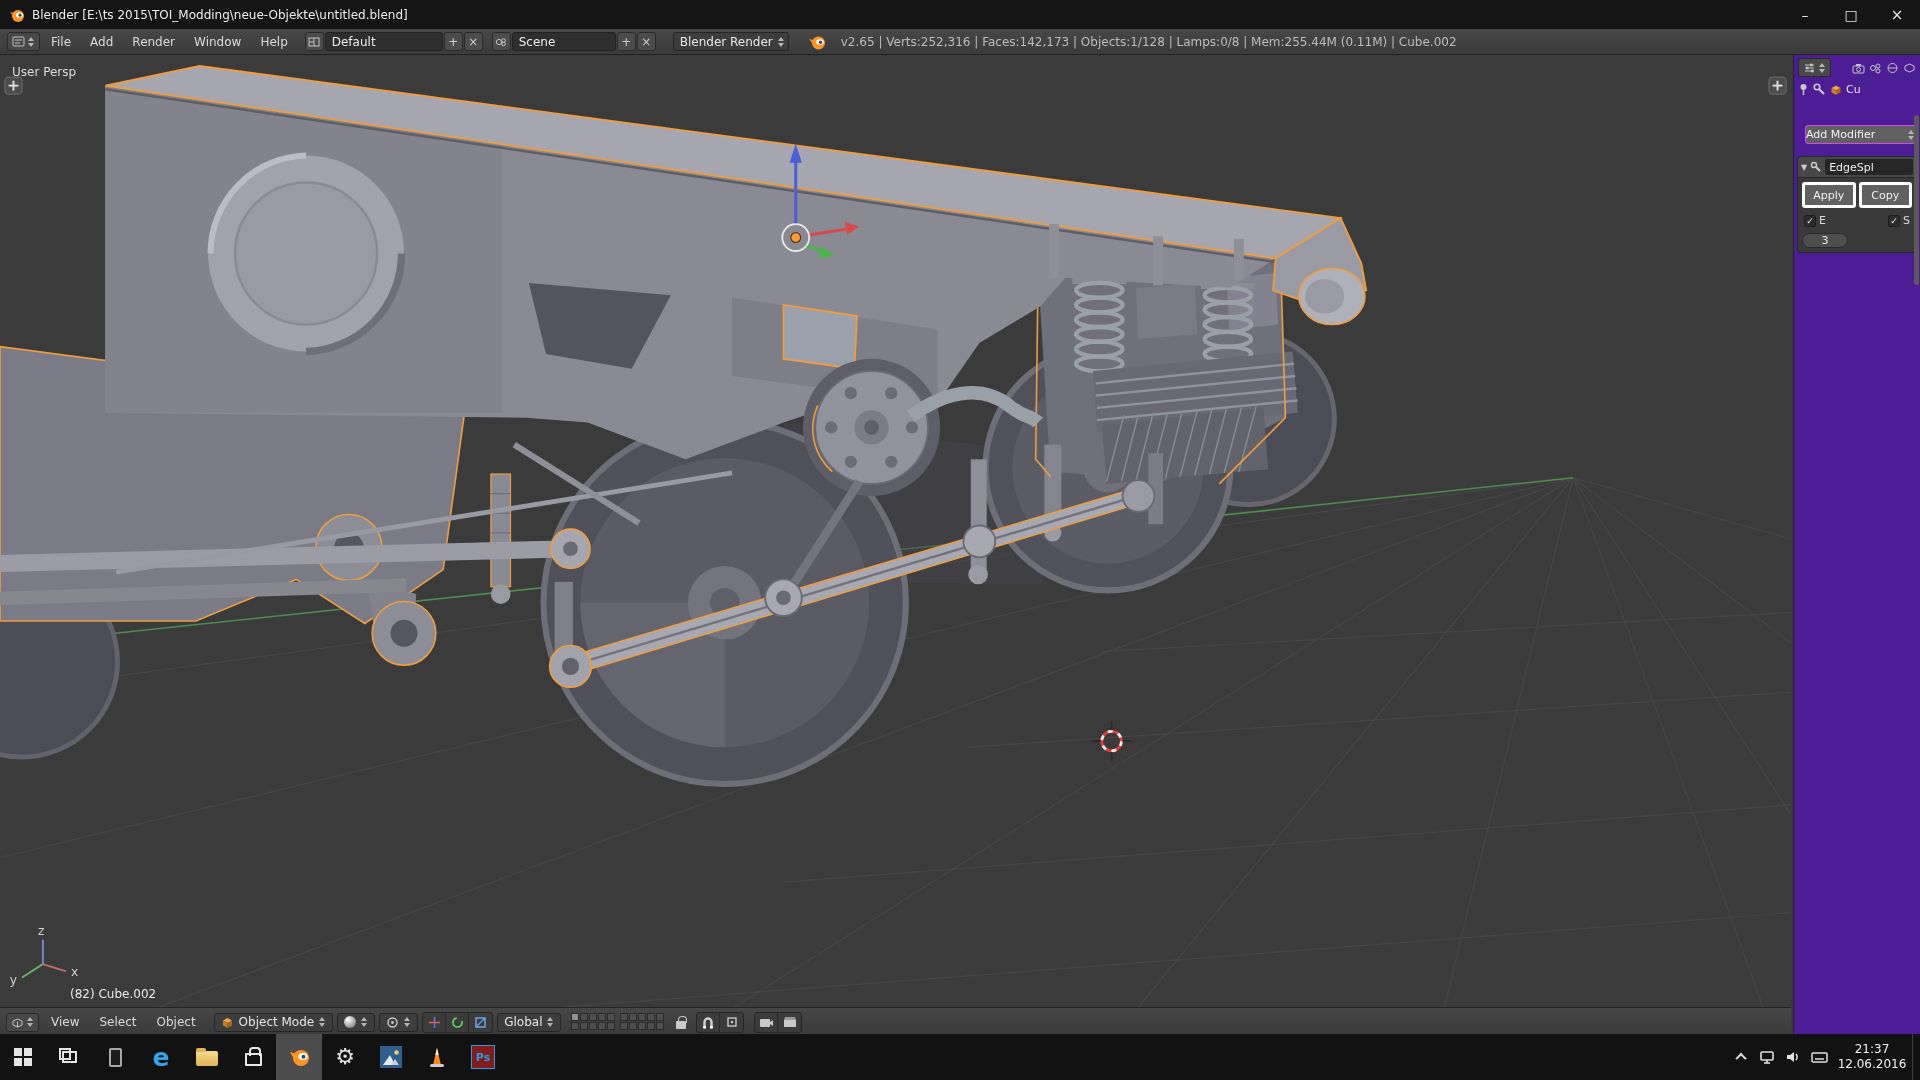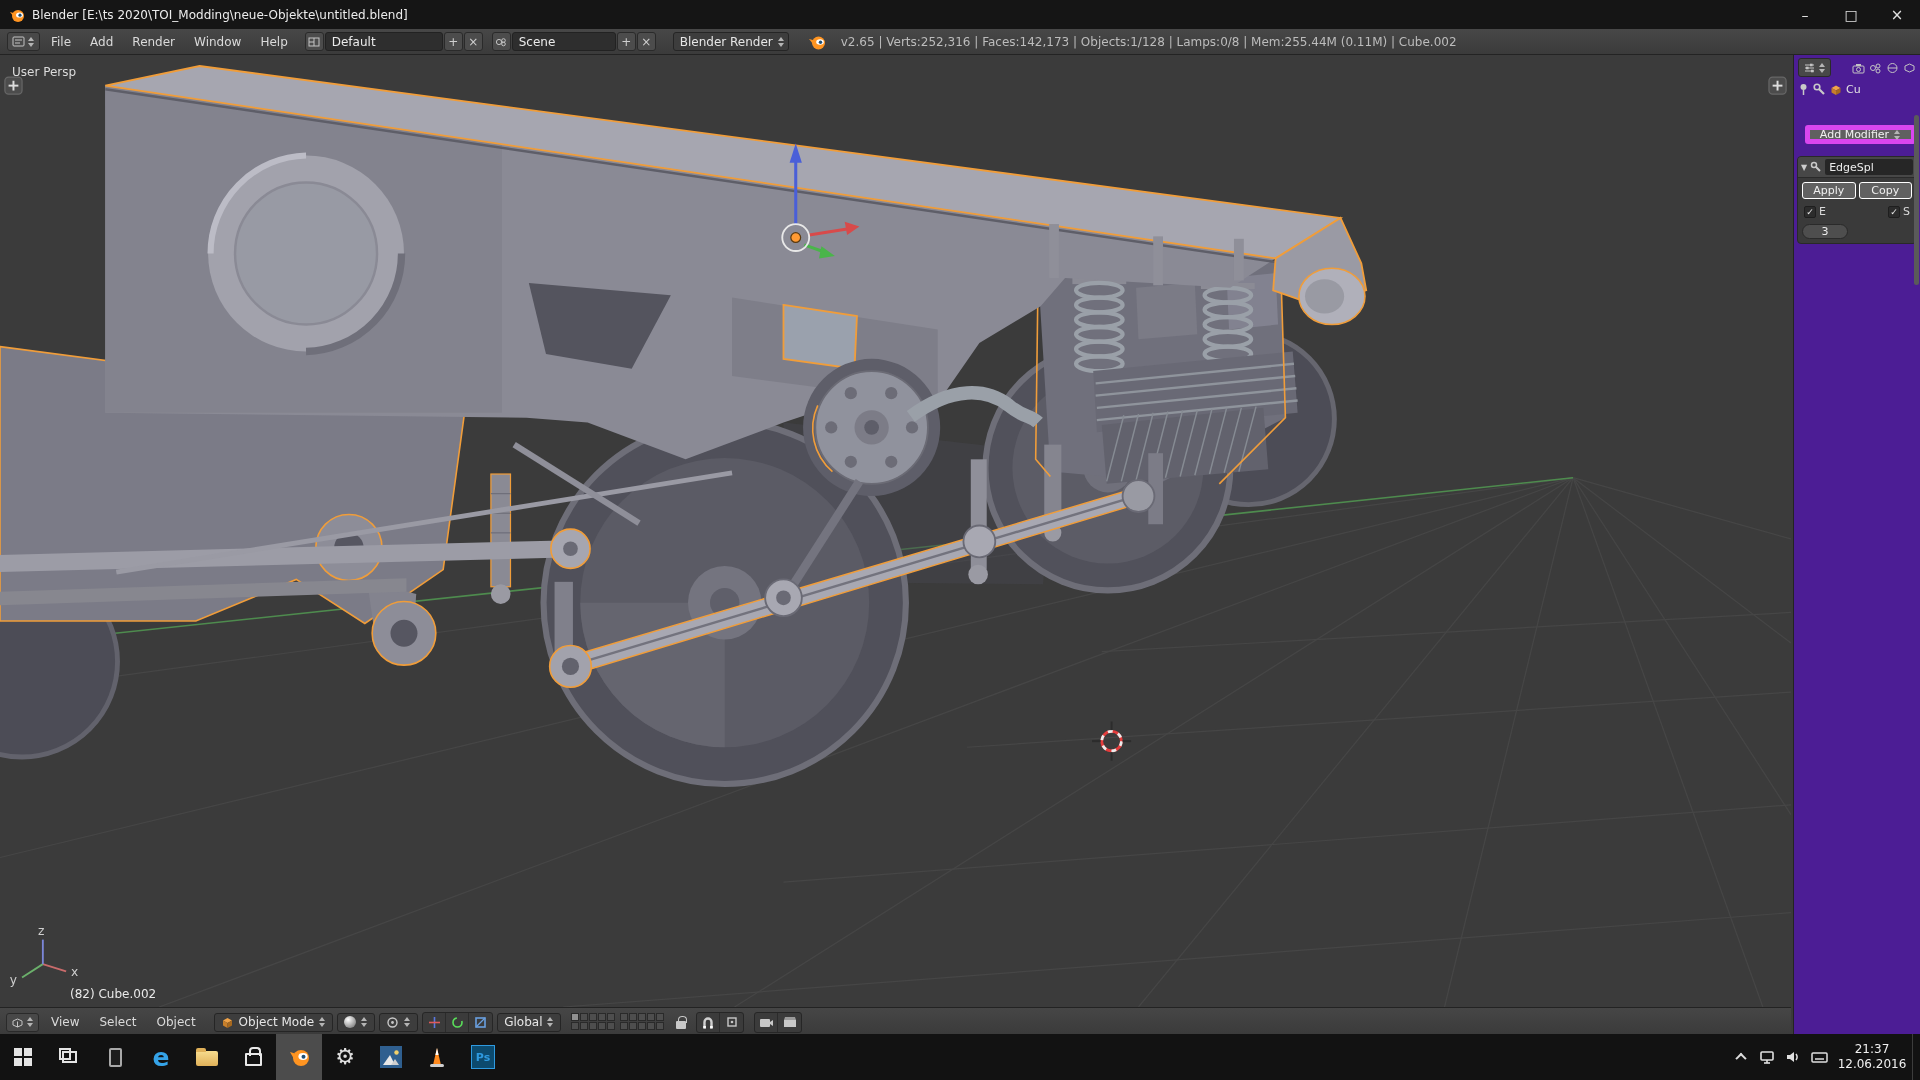--- a/index.html
+++ b/index.html
@@ -46,28 +46,28 @@
   .layer-cell.active { background:#919191; }
   .layer-cell:nth-child(6), .layer-cell:nth-child(16) { margin-left:4px; }
   .lock-icon { width:10px; height:8px; background:#c9c9c9; border-radius:1px; position:relative; margin-top:5px; }
   .lock-icon::before { content:""; position:absolute; left:1.5px; top:-5px; width:7px; height:6px; border:1.6px solid #c9c9c9; border-bottom:none; border-radius:4px 4px 0 0; }
 
   
   .props { position:absolute; left:1793px; top:55px; width:127px; height:979px; background:#4c1d95; border-left:1px solid #232323; font-size:11px; }
   .props-row { display:flex; align-items:center; gap:4px; padding:3px 4px; }
   .props-row .spacer { flex:1; }
   .props-breadcrumb { color:#e2e2e2; }
-  .add-modifier { margin:26px 4px 12px 11px; height:19px; background:#606060; border:5px solid #d946ef; border-radius:3px; display:flex; align-items:center; justify-content:center; gap:5px; color:#f1f1f1; }
+  .add-modifier { margin:26px 4px 12px 11px; height:19px; background:#606060; border:1px solid #d946ef; border-radius:3px; display:flex; align-items:center; justify-content:space-between; gap:5px; color:#f1f1f1; }
   .mod-box { margin:0 3px; background:#3a3a3a; border:1px solid #292929; border-radius:4px; overflow:hidden; }
   .mod-header { display:flex; align-items:center; gap:3px; background:#474747; padding:2px 3px; border-bottom:1px solid #2a2a2a; }
   .tri { color:#cccccc; font-size:8px; }
   .mod-name { flex:1; height:16px; padding:0 4px; background:#262626; border-radius:2px; display:flex; align-items:center; color:#ececec; overflow:hidden; }
   .mod-body { padding:4px; display:flex; flex-direction:column; gap:6px; }
   .btn-row { display:flex; gap:3px; }
-  .pbtn { flex:1; height:17px; background:#616161; border:1px solid #ffffff; border-radius:3px; display:flex; align-items:center; justify-content:center; color:#f0f0f0; }
+  .pbtn { flex:1; height:26px; background:#616161; border:3px solid #ffffff; border-radius:3px; display:flex; align-items:center; justify-content:center; color:#f0f0f0; }
   .check-row { display:flex; justify-content:space-between; padding:0 2px; }
   .check { display:flex; align-items:center; gap:3px; color:#dadada; }
   .cb { width:12px; height:12px; background:#2c2c2c; border:1px solid #1e1e1e; border-radius:2px; color:#e8e8e8; font-size:9px; display:flex; align-items:center; justify-content:center; }
   .num-field { width:46px; height:15px; background:#4e4e4e; border:1px solid #2a2a2a; border-radius:8px; display:flex; align-items:center; justify-content:center; color:#ececec; }
   .props-scroll { position:absolute; right:1px; top:60px; width:5px; height:170px; background:#5a5a5a; border-radius:3px; }
 
   
   .taskbar { position:absolute; left:0; top:1034px; width:1920px; height:46px; background:#121212; display:flex; align-items:stretch; z-index:5; }
   .tb-btn { width:46px; display:flex; align-items:center; justify-content:center; }
   .win-logo { display:grid; grid-template-columns:8px 8px; grid-template-rows:8px 8px; gap:2px; }
@@ -79,40 +79,40 @@
   .taskview-icon::before { content:""; position:absolute; left:-5px; top:-5px; width:8px; height:8px; border:2px solid #e4e4e4; }
   .app-slot { width:46px; display:flex; align-items:center; justify-content:center; }
   .app-slot.active { background:#4c4c4c; }
   .edge-glyph { color:#35a3e8; font-size:25px; font-weight:bold; line-height:1; }
   .device-glyph { width:13px; height:19px; border:2px solid #a8a8a8; border-radius:2px; background:#1c1c1c; }
   .folder { width:22px; height:15px; position:relative; background:linear-gradient(#f7dc8e,#e0b159); border-radius:1px 2px 2px 2px; margin-top:3px; }
   .folder::before { content:""; position:absolute; top:-3px; left:0; width:10px; height:4px; background:#e0b159; border-radius:2px 2px 0 0; }
   .storebag { width:17px; height:13px; border:2px solid #e8e8e8; border-radius:1px; position:relative; margin-top:5px; }
   .storebag::before { content:""; position:absolute; left:2.5px; top:-8px; width:8px; height:7px; border:2px solid #e8e8e8; border-bottom:none; border-radius:4px 4px 0 0; }
   .gear-glyph { font-size:22px; color:#e0e0e0; line-height:1; }
-  .ps-icon { width:24px; height:24px; background:#0c4a6e; border:1px solid #2e9ae0; color:#2e9ae0; font-weight:bold; font-size:11px; display:flex; align-items:center; justify-content:center; }
+  .ps-icon { width:24px; height:24px; background:#7f1d1d; border:1px solid #2e9ae0; color:#2e9ae0; font-weight:bold; font-size:11px; display:flex; align-items:center; justify-content:center; }
   .tb-spacer { flex:1; }
   .tray-icon { width:26px; display:flex; align-items:center; justify-content:center; }
   .chevron { width:8px; height:8px; border-left:2px solid #dcdcdc; border-top:2px solid #dcdcdc; transform:rotate(45deg) translate(1px,1px); }
   .clock { width:80px; display:flex; flex-direction:column; justify-content:center; align-items:center; color:#f0f0f0; line-height:15px; }
   .show-desktop { width:8px; border-left:1px solid #3c3c3c; }
 </style>
 </head>
 <body>
 
 <div id="root">
 
   <div class="titlebar">
     <svg class="titlebar-icon" width="16" height="16">
       <path d="M1 5 L8 7 L4.5 9.5 Z" fill="#ff9421"></path>
       <circle cx="9" cy="9" r="6" fill="#ff9421"></circle>
       <ellipse cx="10.5" cy="8" rx="3.5" ry="2.6" fill="#ffffff"></ellipse>
       <circle cx="11" cy="8.2" r="1.6" fill="#1d4e75"></circle>
     </svg>
-    <span class="title-text">Blender [E:\ts 2020\TOI_Modding\neue-Objekte\untitled.blend]</span>
+    <span class="title-text">Blender [E:\ts 2015\TOI_Modding\neue-Objekte\untitled.blend]</span>
     <div class="win-controls">
       <div class="win-btn">–</div>
       <div class="win-btn">□</div>
       <div class="win-btn close">×</div>
     </div>
   </div>
 
   <div class="info-header">
     <div class="editor-btn">
       <svg width="13" height="11">

